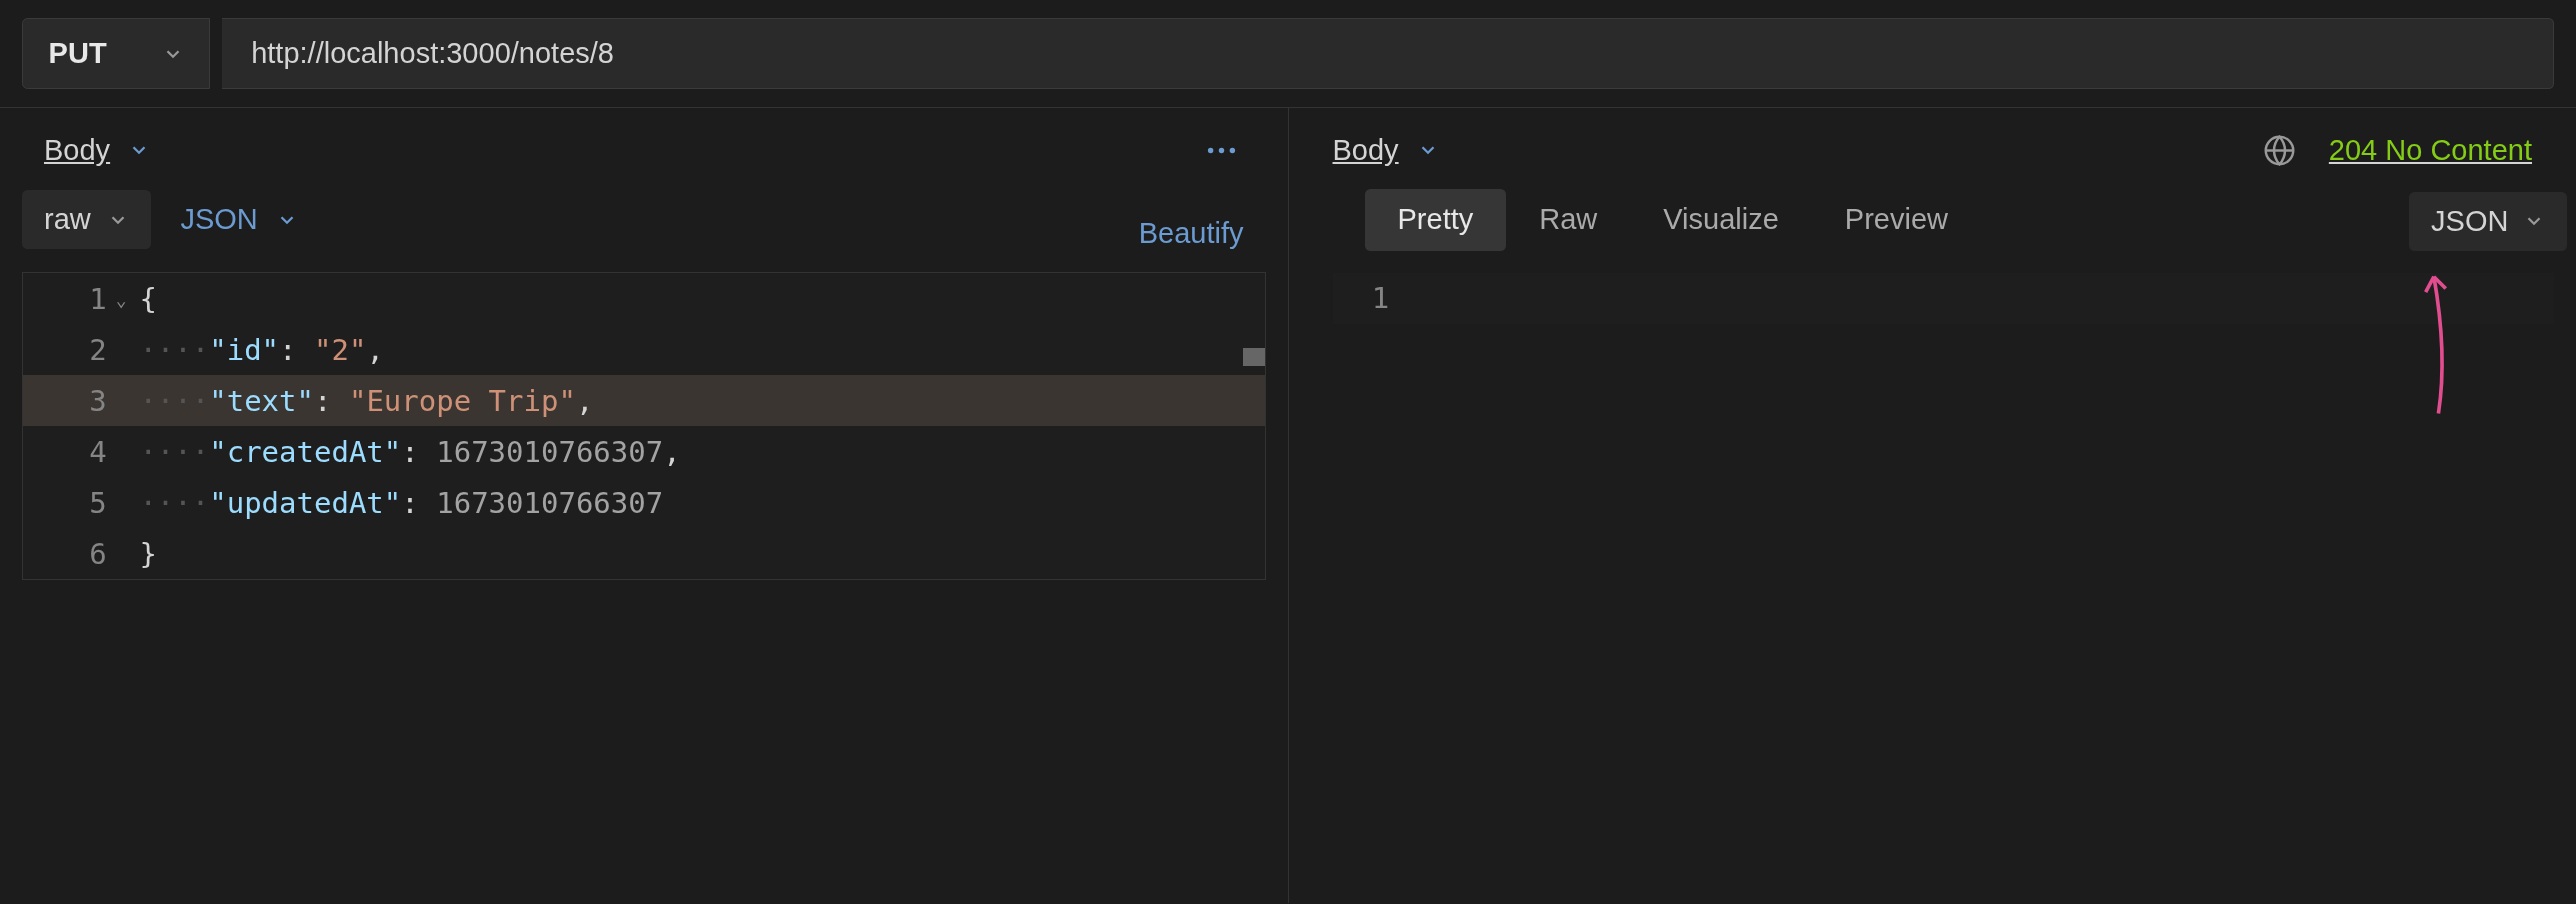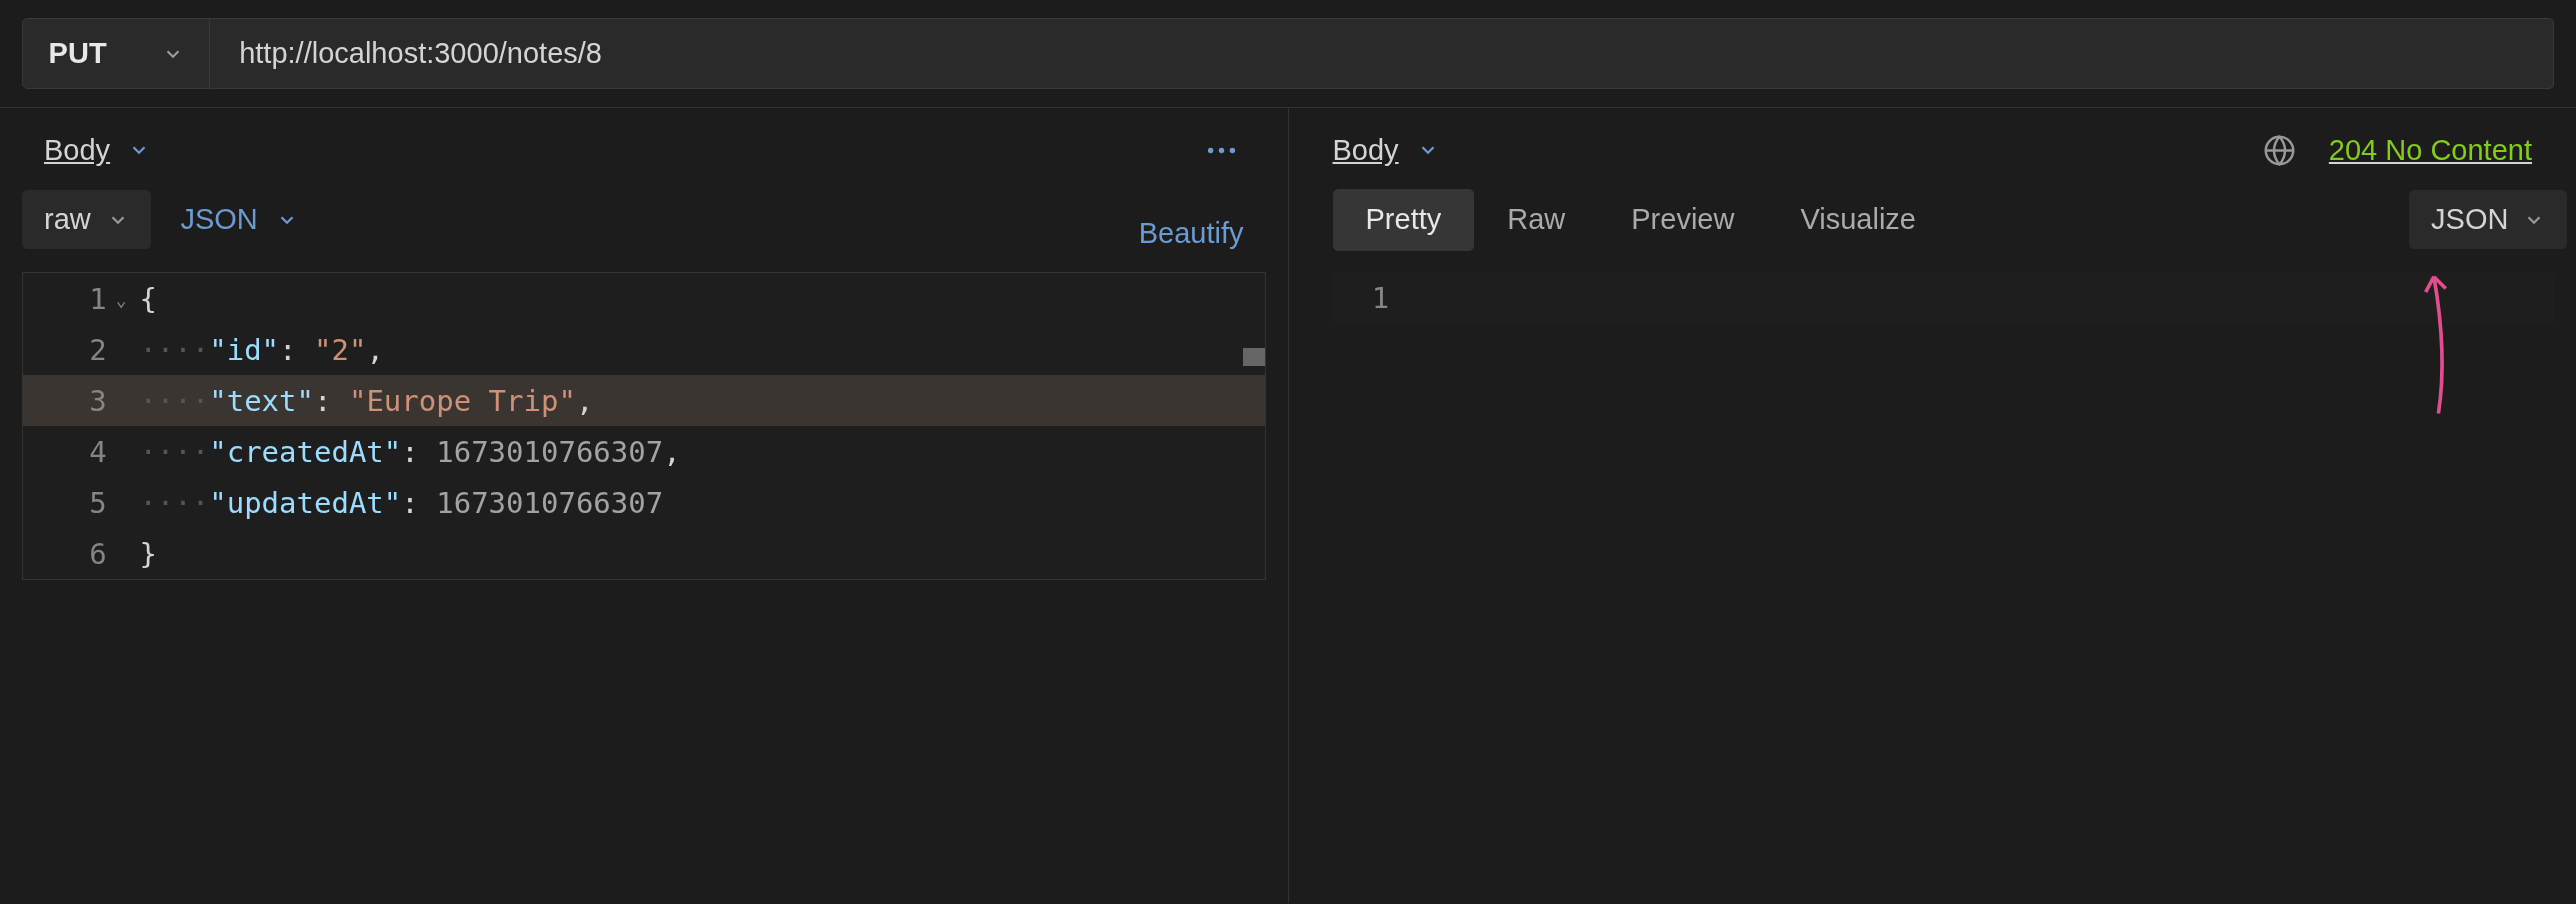--- a/index.html
+++ b/index.html
@@ -8,21 +8,21 @@
   color: #d4d4d4;
   font-family: -apple-system, BlinkMacSystemFont, "Segoe UI", sans-serif;
   width: 2576px;
   height: 905px;
   overflow: hidden;
 }
 .top-bar {
   display: flex;
   align-items: center;
   padding: 18px 22px;
-  gap: 0;
+  gap: 12px;
   border-bottom: 0.9px solid #333;
 }
 .method-select {
   display: flex;
   align-items: center;
   gap: 55px;
   background: #2a2a2a;
   border: 0.9px solid #3a3a3a;
   border-radius: 5.5px 0 0 5.5px;
   padding: 18px 25.6px;
@@ -111,23 +111,24 @@
   padding: 12.8px 7.3px;
 }
 .beautify-link {
   font-size: 29px;
   color: #6b9bd1;
   cursor: pointer;
   margin-top: 28px;
 }
 .response-tabs {
   display: flex;
-  align-items: center;
+  align-items: flex-end;
   gap: 0;
   padding: 0 0 22px 44px;
+  margin-left: 32px;
 }
 .tab {
   padding: 14.6px 33px;
   font-size: 29px;
   color: #aaa;
   cursor: pointer;
   border-radius: 5.5px;
 }
 .tab.active {
   background: #363636;
@@ -297,22 +298,22 @@
       <svg class="globe-icon" viewBox="0 0 24 24" fill="none" stroke="currentColor" stroke-width="1.8">
           <circle cx="12" cy="12" r="10"></circle>
           <line x1="2" y1="12" x2="22" y2="12"></line>
           <path d="M12 2a15 15 0 0 1 4 10 15 15 0 0 1-4 10 15 15 0 0 1-4-10 15 15 0 0 1 4-10z"></path>
         </svg>
       <div class="status-text">204 No Content</div>
     </div>
     <div class="response-tabs">
       <div class="tab active">Pretty</div>
       <div class="tab">Raw</div>
+      <div class="tab">Visualize</div>
       <div class="tab">Preview</div>
-      <div class="tab">Visualize</div>
       <div class="json-select-right">
         <span>JSON</span>
         <svg class="chevron-down" viewBox="0 0 24 24" fill="none" stroke="#999" stroke-width="2.5">
             <polyline points="6 9 12 15 18 9"></polyline>
           </svg>
       </div>
     </div>
     <div class="response-code">
       <div class="code-line">
         <div class="gutter" style="width:73px;">1</div>

